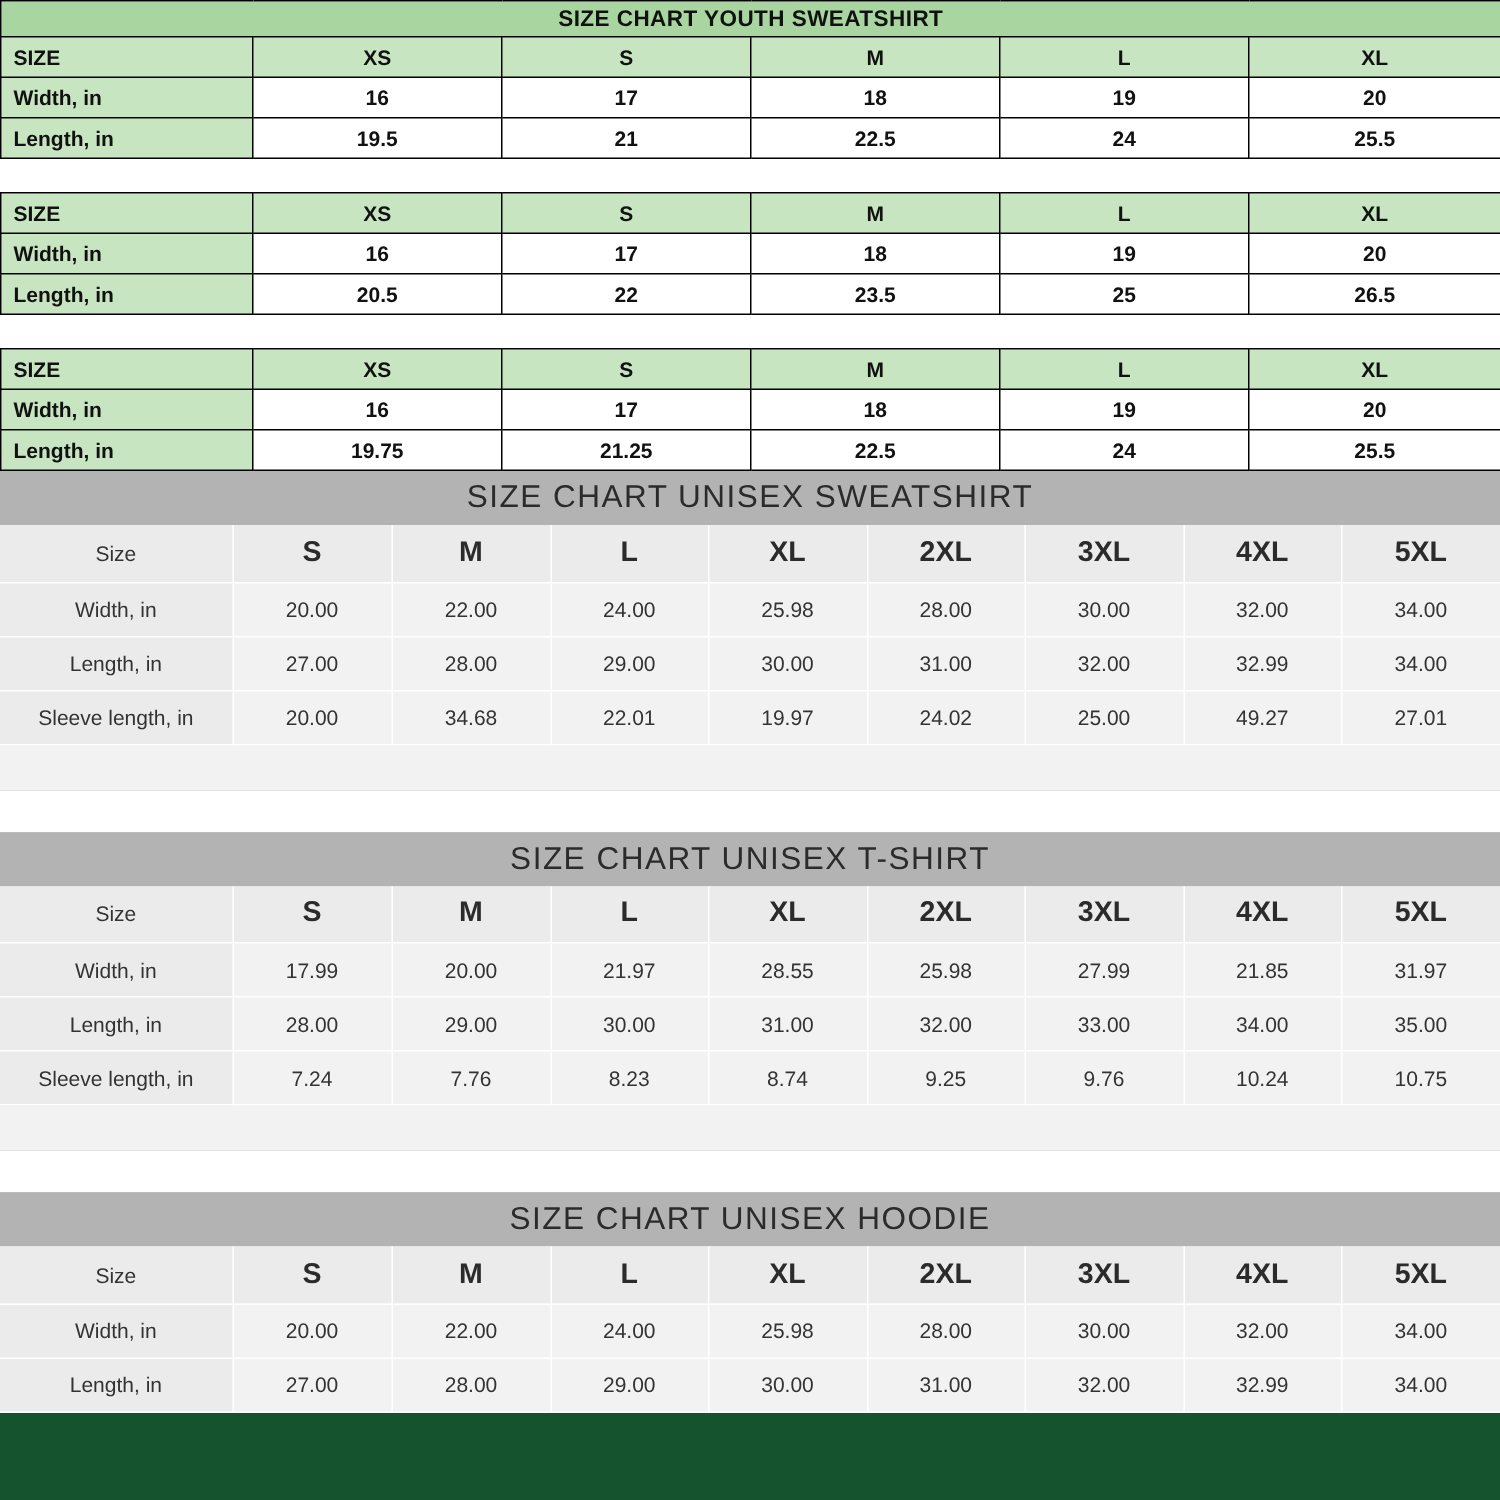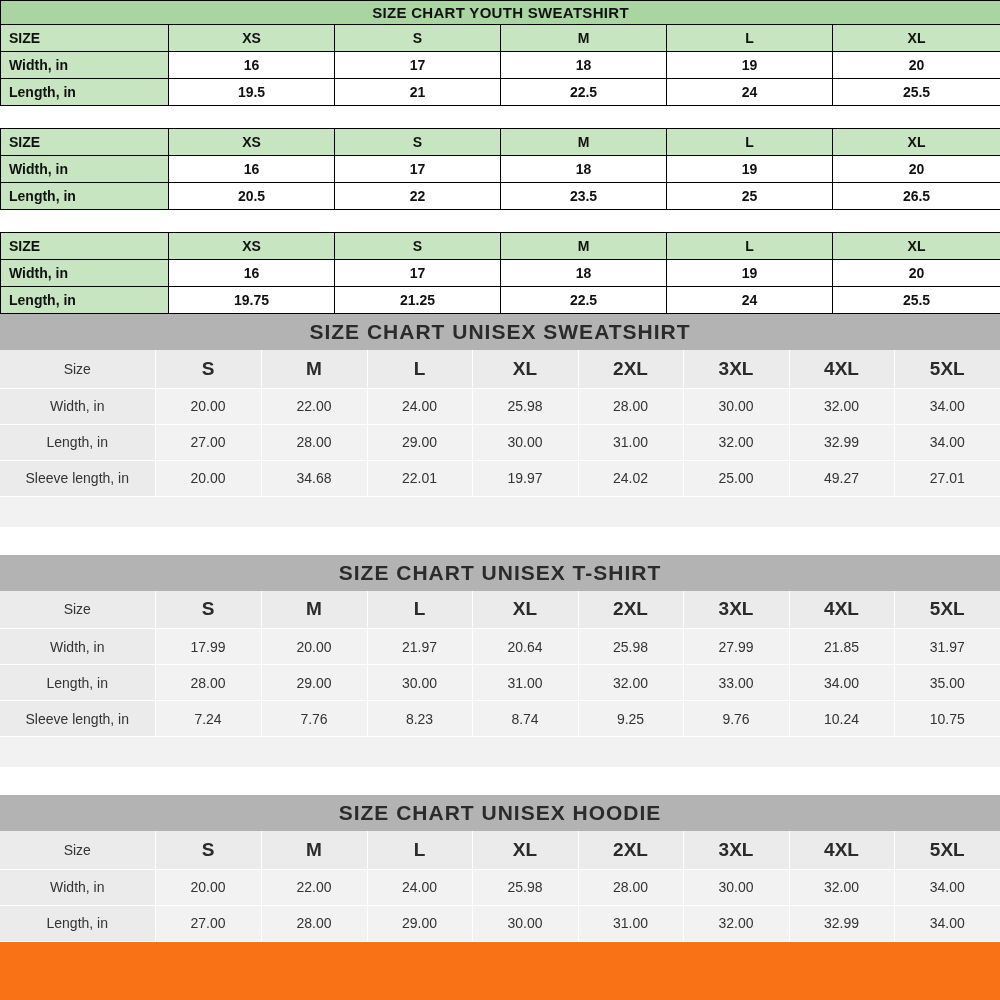--- a/index.html
+++ b/index.html
@@ -7,21 +7,21 @@
     margin: 0; padding: 0;
     width: 1000px; height: 1000px;
     background: #ffffff;
     font-family: "Liberation Sans", sans-serif;
     overflow: hidden;
   }
   #page {
     position: relative;
     width: 1000px;
     height: 1000px;
-    background: #f97316;
+    background: #14532d;
   }
 
   
   .green-block {
     width: 1000px;
     background: #ffffff;
   }
   table.green {
     width: 1000px;
     border-collapse: collapse;
@@ -64,21 +64,21 @@
 
   
   .gray-section {
     width: 1000px;
     background: #f2f2f2;
   }
   .gray-title {
     background: #b3b3b3;
     color: #2b2b2b;
     font-size: 21px;
-    font-weight: bold;
+    font-weight: normal;
     text-align: center;
     letter-spacing: 1px;
     height: 36px;
     line-height: 36px;
     font-family: "Liberation Sans", sans-serif;
   }
   table.gray {
     width: 1000px;
     border-collapse: collapse;
     table-layout: fixed;
@@ -332,21 +332,21 @@
         <td>2XL</td>
         <td>3XL</td>
         <td>4XL</td>
         <td>5XL</td>
       </tr>
       <tr>
         <td class="firstcol">Width, in</td>
         <td>17.99</td>
         <td>20.00</td>
         <td>21.97</td>
-        <td>20.64</td>
+        <td>28.55</td>
         <td>25.98</td>
         <td>27.99</td>
         <td>21.85</td>
         <td>31.97</td>
       </tr>
       <tr>
         <td class="firstcol">Length, in</td>
         <td>28.00</td>
         <td>29.00</td>
         <td>30.00</td>

